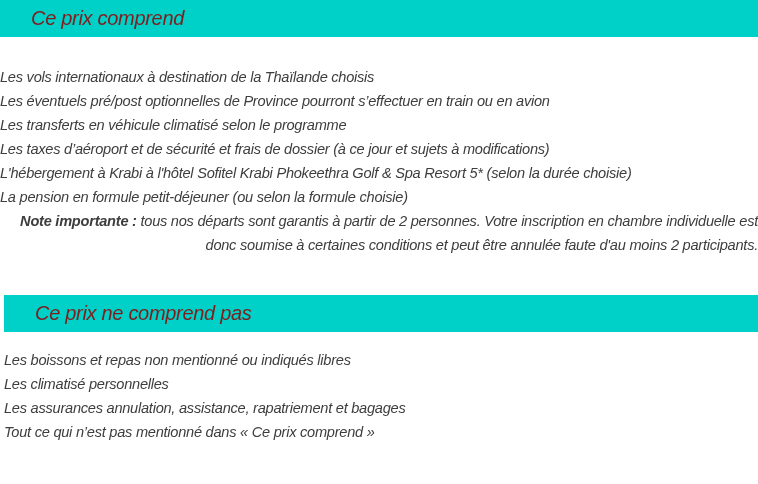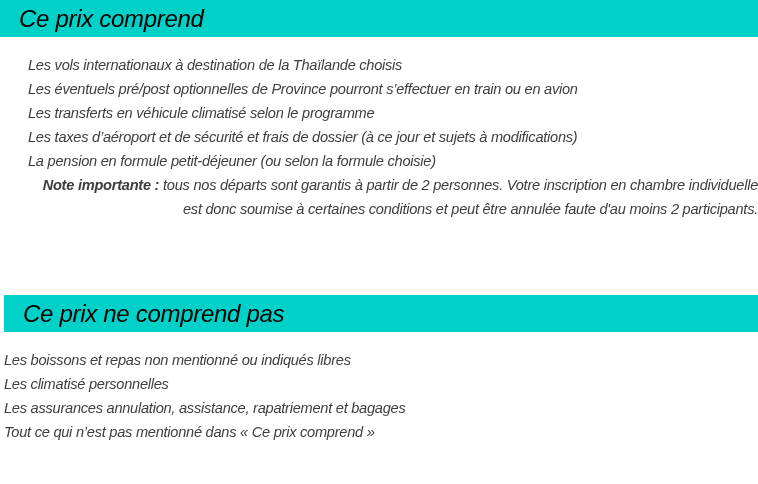--- a/index.html
+++ b/index.html
@@ -16,25 +16,25 @@
     }
     .section-header {
       background: #00d1c8;
       height: 37px;
       box-sizing: border-box;
       padding-left: 15px;
       display: flex;
       align-items: center;
     }
     .section-title {
-      color: #000000;
+      color: #7f1d1d;
       font-style: italic;
-      font-size: 24px;
+      font-size: 20px;
       font-weight: normal;
-      margin: 4px;
+      margin: 16px;
       letter-spacing: -0.3px;
       line-height: 37px;
     }
     .item-list {
       list-style: none;
       margin: 0;
       padding: 0;
     }
     .item {
       font-style: italic;
@@ -44,22 +44,21 @@
       white-space: nowrap;
     }
     .item.wrap {
       white-space: normal;
       text-align: right;
     }
     .note-label {
       font-weight: bold;
     }
     #section-included .item-list {
-      padding-top: 16px;
-      margin-left: 28px;
+      padding-top: 28px;
     }
     #section-excluded {
       position: absolute;
       top: 295px;
       left: 4px;
       width: 758px;
     }
     #section-excluded .item-list {
       padding-top: 16px;
     }
@@ -75,20 +74,21 @@
 
 <section id="section-included">
   <div class="section-header">
     <h2 class="section-title">Ce prix comprend</h2>
   </div>
   <ul class="item-list">
     <li class="item">Les vols internationaux à destination de la Thaïlande choisis</li>
     <li class="item">Les éventuels pré/post optionnelles de Province pourront s’effectuer en train ou en avion</li>
     <li class="item">Les transferts en véhicule climatisé selon le programme</li>
     <li class="item">Les taxes d’aéroport et de sécurité et frais de dossier (à ce jour et sujets à modifications)</li>
+    <li class="item">L'hébergement à Krabi à l'hôtel Sofitel Krabi Phokeethra Golf &amp; Spa Resort 5* (selon la durée choisie)</li>
     <li class="item">La pension en formule petit-déjeuner (ou selon la formule choisie)</li>
     <li class="item wrap"><span class="note-label">Note importante :</span><span> tous nos départs sont garantis à partir de 2 personnes. Votre inscription en chambre individuelle est donc soumise à certaines conditions et peut être annulée faute d'au moins 2 participants.</span></li>
   </ul>
 </section>
 
 <section id="section-excluded">
   <div class="section-header">
     <h2 class="section-title">Ce prix ne comprend pas</h2>
   </div>
   <ul class="item-list">

